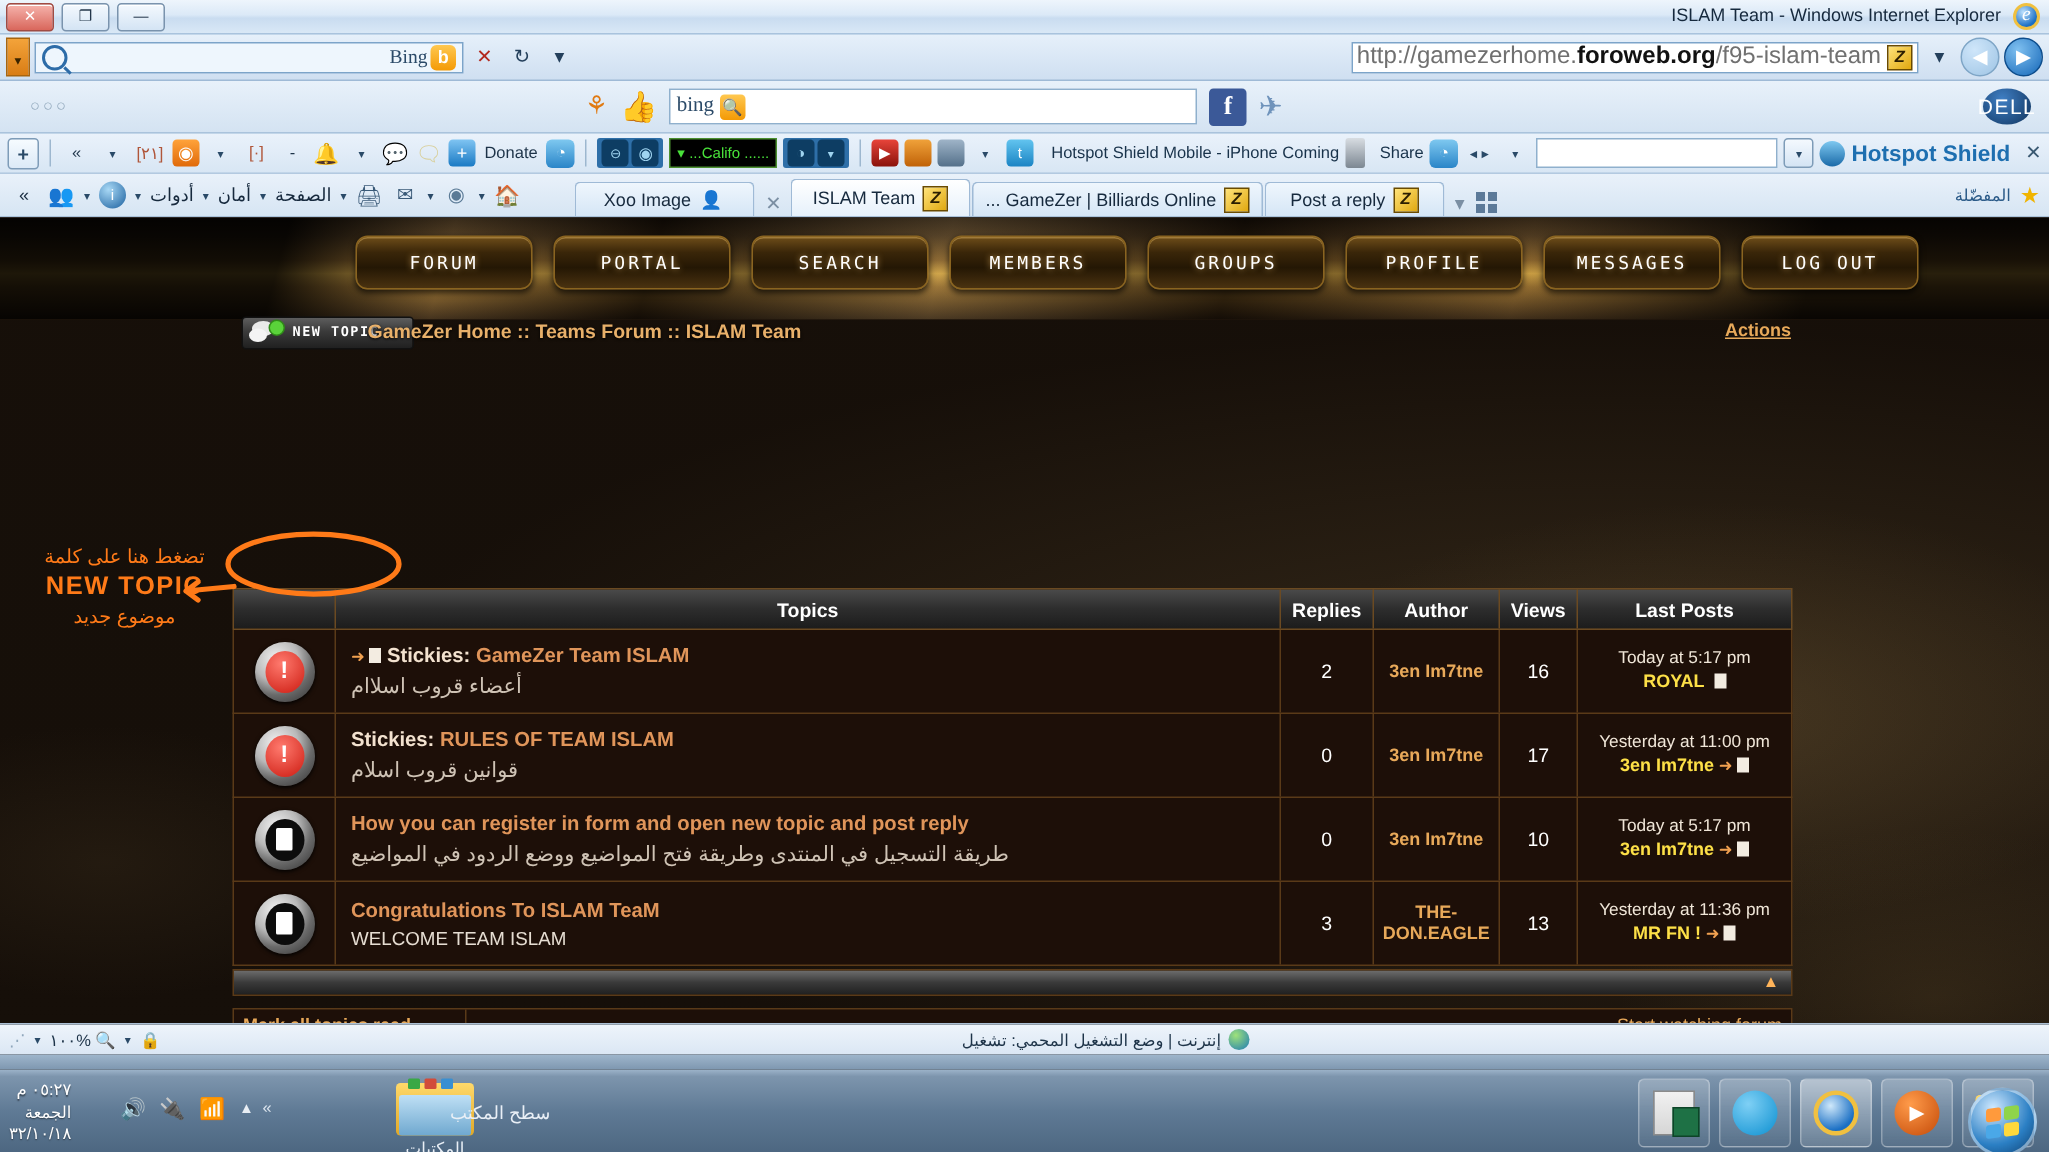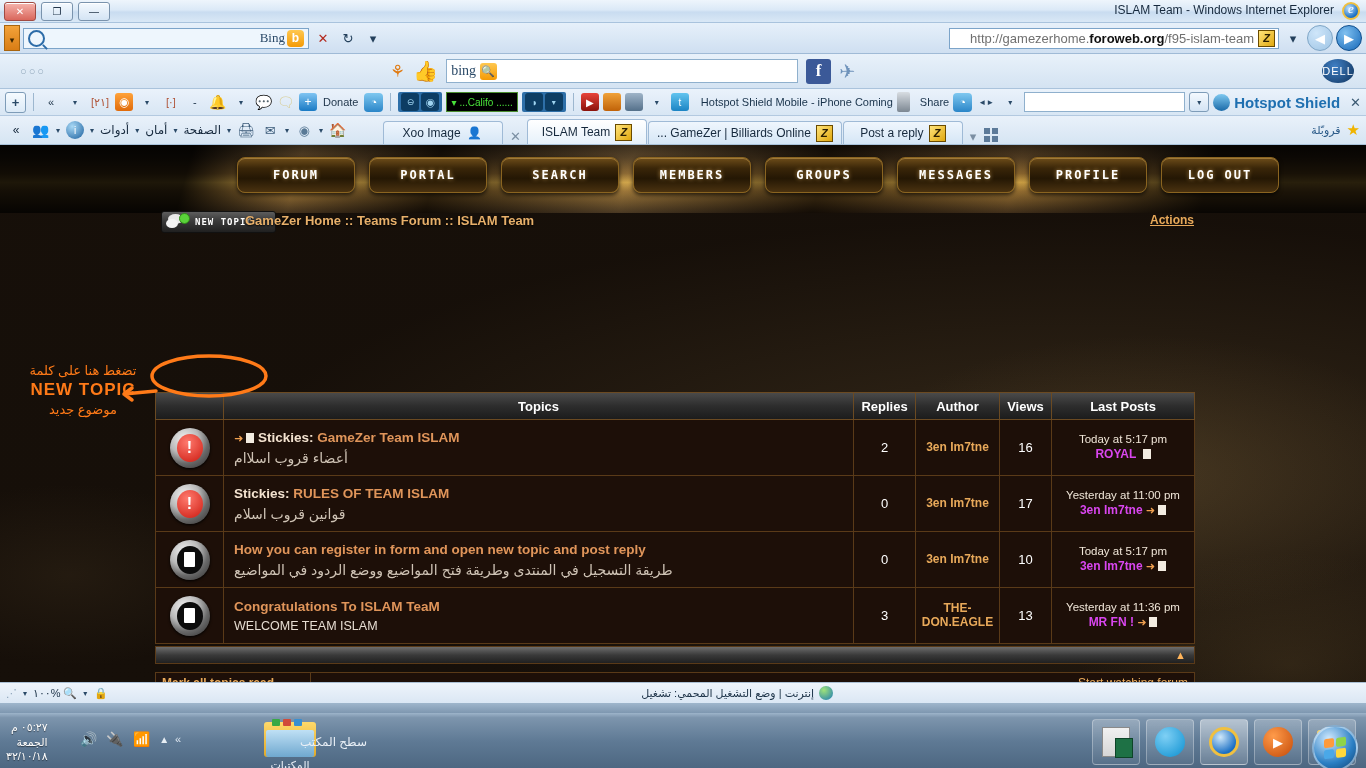--- a/index.html
+++ b/index.html
@@ -71,21 +71,21 @@
     color:#24405c;font-size:13px;
   }
   .smallbtn.red{color:#b32a1f;font-weight:bold;}
   .urlbar{
     margin-left:auto;display:flex;align-items:center;gap:3px;
   }
   .urlbox{
     height:21px;min-width:330px;background:#fff;border:1px solid #7ca4c9;
     display:flex;align-items:center;justify-content:flex-end;gap:4px;padding:0 3px;box-sizing:border-box;
   }
-  .urltext{color:#707070;font-size:13px;}
+  .urltext{color:#707070;font-size:16px;}
   .urltext b{color:#111;font-weight:bold;}
   .zicon{
     width:15px;height:15px;background:linear-gradient(135deg,#ffe37a,#e0a80f);
     border:1px solid #6a4b00;color:#2a1d00;font-weight:bold;font-size:11px;
     display:flex;align-items:center;justify-content:center;font-style:italic;
   }
   .navcirc{
     width:24px;height:24px;border-radius:50%;
     background:radial-gradient(circle at 35% 30%,#cfe6fa,#9ec4e4);
     border:1px solid #7ea5c6;display:flex;align-items:center;justify-content:center;
@@ -107,21 +107,21 @@
   .bing2 .lbl{color:#2b4a68;font-size:14px;font-family:"Liberation Serif",serif;}
   .bing2 .go{width:17px;height:17px;border-radius:3px;background:linear-gradient(#ffc850,#f49a05);
     display:flex;align-items:center;justify-content:center;color:#fff;font-size:11px;}
   .fbsq{width:25px;height:25px;background:#3b5998;border-radius:3px;color:#fff;
     display:flex;align-items:center;justify-content:center;font-weight:bold;font-size:17px;
     font-family:"Liberation Serif",serif;}
   .thumb{font-size:20px;color:#4a6fa5;}
   .dell{
     position:absolute;right:12px;top:5px;width:32px;height:24px;border-radius:50%;
     background:radial-gradient(circle at 40% 30%,#3f7fc4,#10335c);
-    color:#fff;font-size:11px;display:flex;align-items:center;justify-content:center;letter-spacing:1px;
+    color:#fff;font-size:14px;display:flex;align-items:center;justify-content:center;letter-spacing:1px;
   }
 
   
   .tbrow{
     height:26px;background:linear-gradient(to bottom,#eaf2fb,#d8e6f4);
     border-bottom:1px solid #b3c9e0;display:flex;align-items:center;gap:4px;padding:0 5px;
     font-size:11px;color:#1d3established;
   }
   .tbrow{color:#1d3348;}
   .tbtn{display:flex;align-items:center;justify-content:center;height:20px;min-width:16px;padding:0 2px;}
@@ -196,21 +196,21 @@
   .header::before{
     content:"";position:absolute;left:0;top:0;width:100%;height:100%;
     background:linear-gradient(105deg, rgba(0,0,0,.85) 0 14%, rgba(255,220,150,.12) 22%, rgba(0,0,0,.6) 32%, rgba(255,225,160,.15) 46%, rgba(0,0,0,.55) 60%, rgba(255,215,140,.1) 74%, rgba(0,0,0,.8) 88%);
   }
   .navbtns{position:absolute;left:237px;top:12px;display:flex;gap:14px;z-index:3;}
   .navbtn{
     height:34px;padding:0 16px;min-width:84px;border-radius:8px;
     background:linear-gradient(to bottom,#6e4d19 0%,#3a2609 30%,#241704 60%,#4a3210 100%);
     border:1px solid #8a6420;box-shadow:0 2px 4px rgba(0,0,0,.7), inset 0 1px 0 rgba(255,210,120,.35);
     display:flex;align-items:center;justify-content:center;
-    color:#fff;font-size:12px;font-weight:bold;letter-spacing:2px;
+    color:#fff;font-size:12px;font-weight:normal;letter-spacing:2px;
     font-family:"DejaVu Sans Mono","Liberation Mono",monospace;
     text-shadow:0 0 4px rgba(255,200,110,.7);
   }
 
   .crumbbar{position:relative;height:26px;z-index:3;}
   .newtopic{
     position:absolute;left:161px;top:-2px;width:115px;height:22px;
     background:linear-gradient(to bottom,#5d5d5d 0%,#3a3a3a 45%,#202020 100%);
     border:1px solid #111;border-radius:3px;display:flex;align-items:center;gap:5px;padding-left:4px;box-sizing:border-box;
   }
@@ -260,21 +260,21 @@
     display:flex;min-height:55px;align-items:stretch;
     background:#1d0f08;border-left:1px solid #5a3a18;border-right:1px solid #5a3a18;border-bottom:1px solid #5a3a18;
   }
   .trow .cell{border-right:1px solid #5a3a18;box-sizing:border-box;display:flex;flex-direction:column;justify-content:center;}
   .trow .cell:last-child{border-right:none;}
   .trow .c-icon{align-items:center;justify-content:center;}
   .trow .c-topic{padding:6px 10px;align-items:flex-start;}
   .trow .c-rep,.trow .c-views{align-items:center;justify-content:center;color:#fff;font-size:13px;}
   .trow .c-auth{align-items:center;justify-content:center;color:#e8a95a;font-weight:bold;font-size:12px;text-align:center;line-height:1.15;}
   .trow .c-last{align-items:center;justify-content:center;color:#f0e6d8;font-size:11.5px;text-align:center;line-height:1.3;}
-  .trow .c-last .who{color:#d946ef;font-weight:bold;font-size:12px;}
+  .trow .c-last .who{color:#fde047;font-weight:bold;font-size:12px;}
   .topic-title{color:#e0955a;font-weight:bold;font-size:13.5px;}
   .topic-title .prefix{color:#f3e2cf;}
   .topic-sub{color:#cfc3b5;font-size:11px;margin-top:5px;}
   .topic-sub.ar{direction:rtl;font-size:14px;}
   .ticon{
     width:40px;height:40px;border-radius:50%;
     background:radial-gradient(circle at 35% 28%,#f2f2f2 0%,#b9b9b9 38%,#6a6a6a 62%,#2b2b2b 100%);
     display:flex;align-items:center;justify-content:center;box-shadow:0 1px 3px #000;
   }
   .ticon .inner{
@@ -505,37 +505,37 @@
         <span class="gridico">
             <i></i>
             <i></i>
             <i></i>
             <i></i>
           </span>
       </div>
 
       <div class="favright">
         <span class="star">★</span>
-        <span style="color:#2a5a88;font-size:11px;">قروبّلة</span>
+        <span style="color:#2a5a88;font-size:11px;">المفضّلة</span>
       </div>
     </div>
   </div>
 
   <div class="page">
     <div class="pagebg-world"></div>
 
     <div class="header">
       <div class="navbtns">
         <div class="navbtn">FORUM</div>
         <div class="navbtn">PORTAL</div>
         <div class="navbtn">SEARCH</div>
         <div class="navbtn">MEMBERS</div>
         <div class="navbtn">GROUPS</div>
+        <div class="navbtn">PROFILE</div>
         <div class="navbtn">MESSAGES</div>
-        <div class="navbtn">PROFILE</div>
         <div class="navbtn">LOG OUT</div>
       </div>
     </div>
 
     <div class="crumbbar">
       <div class="newtopic">
         <span class="nt-bubbles">
           <span class="b1"></span>
             <span class="b2"></span>
             <span class="g"></span>

